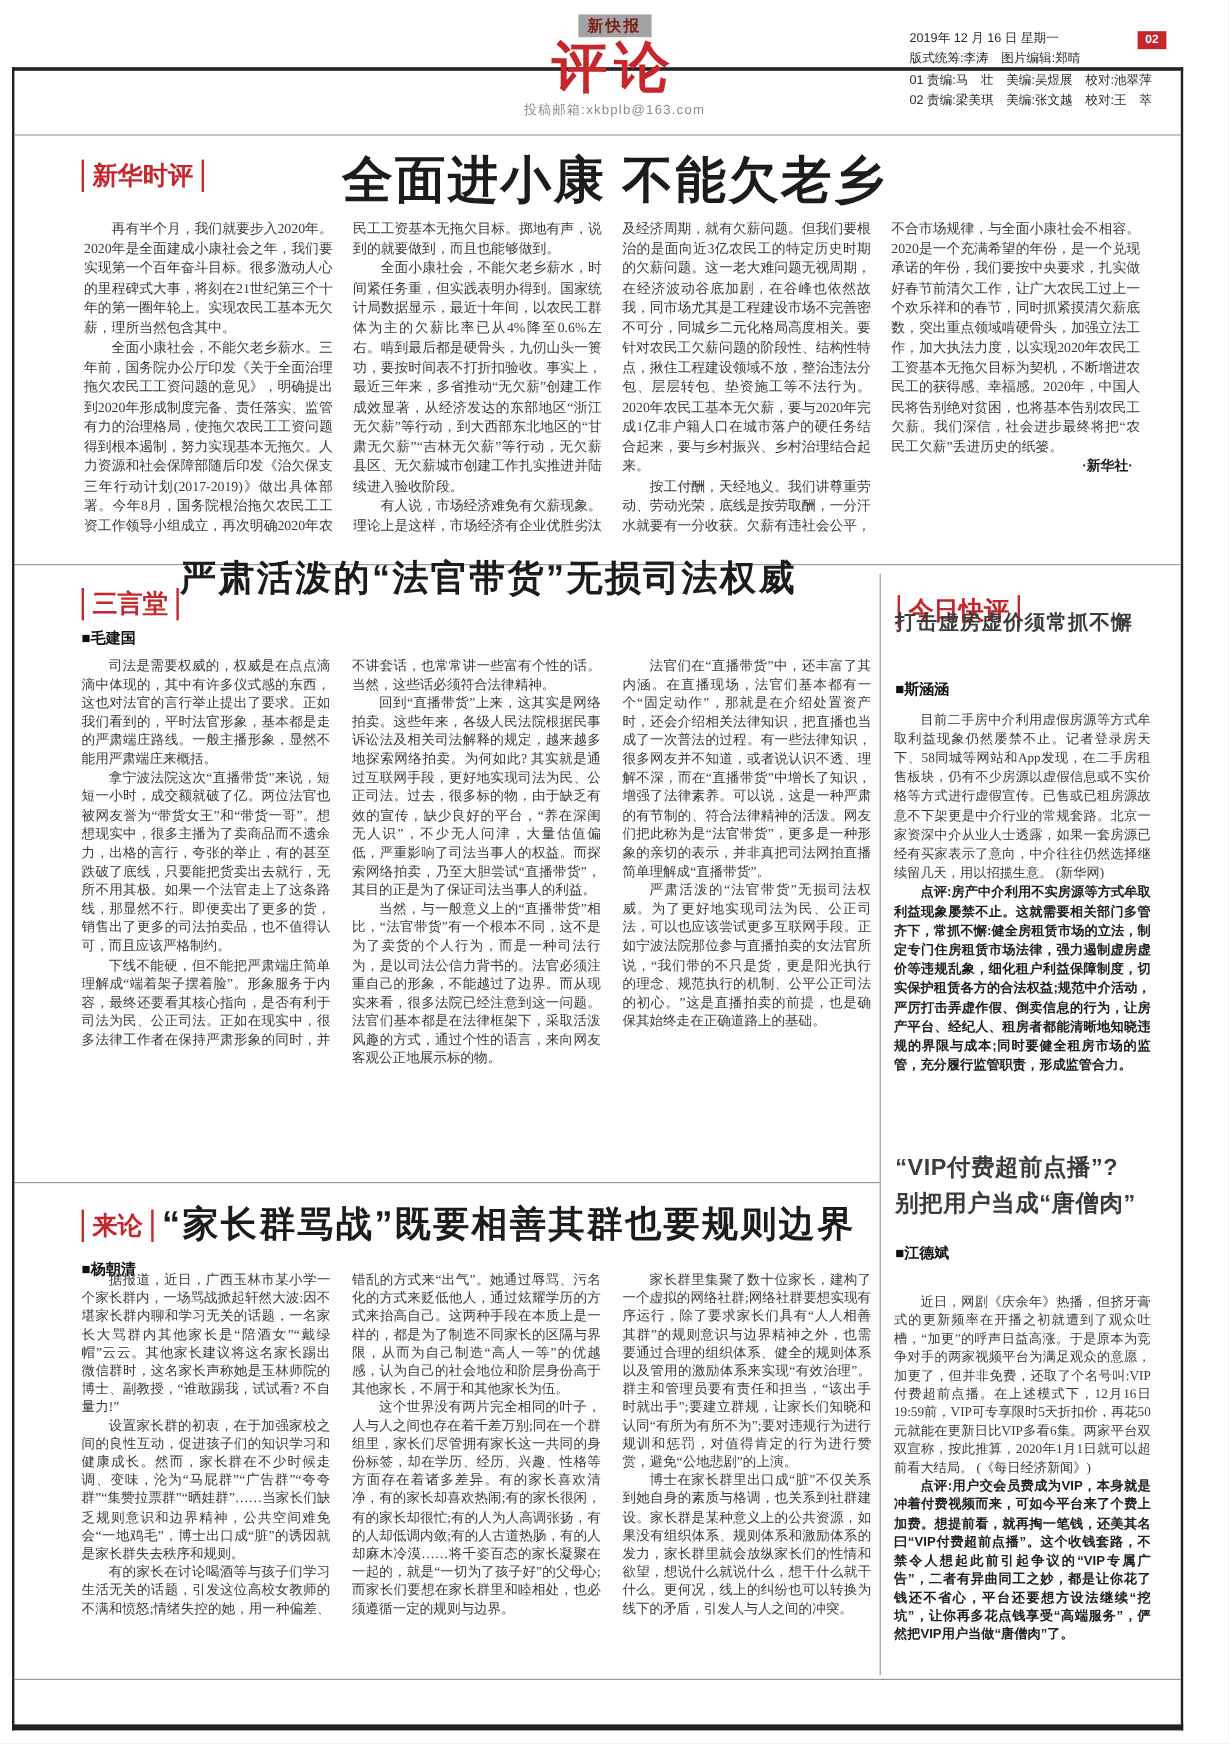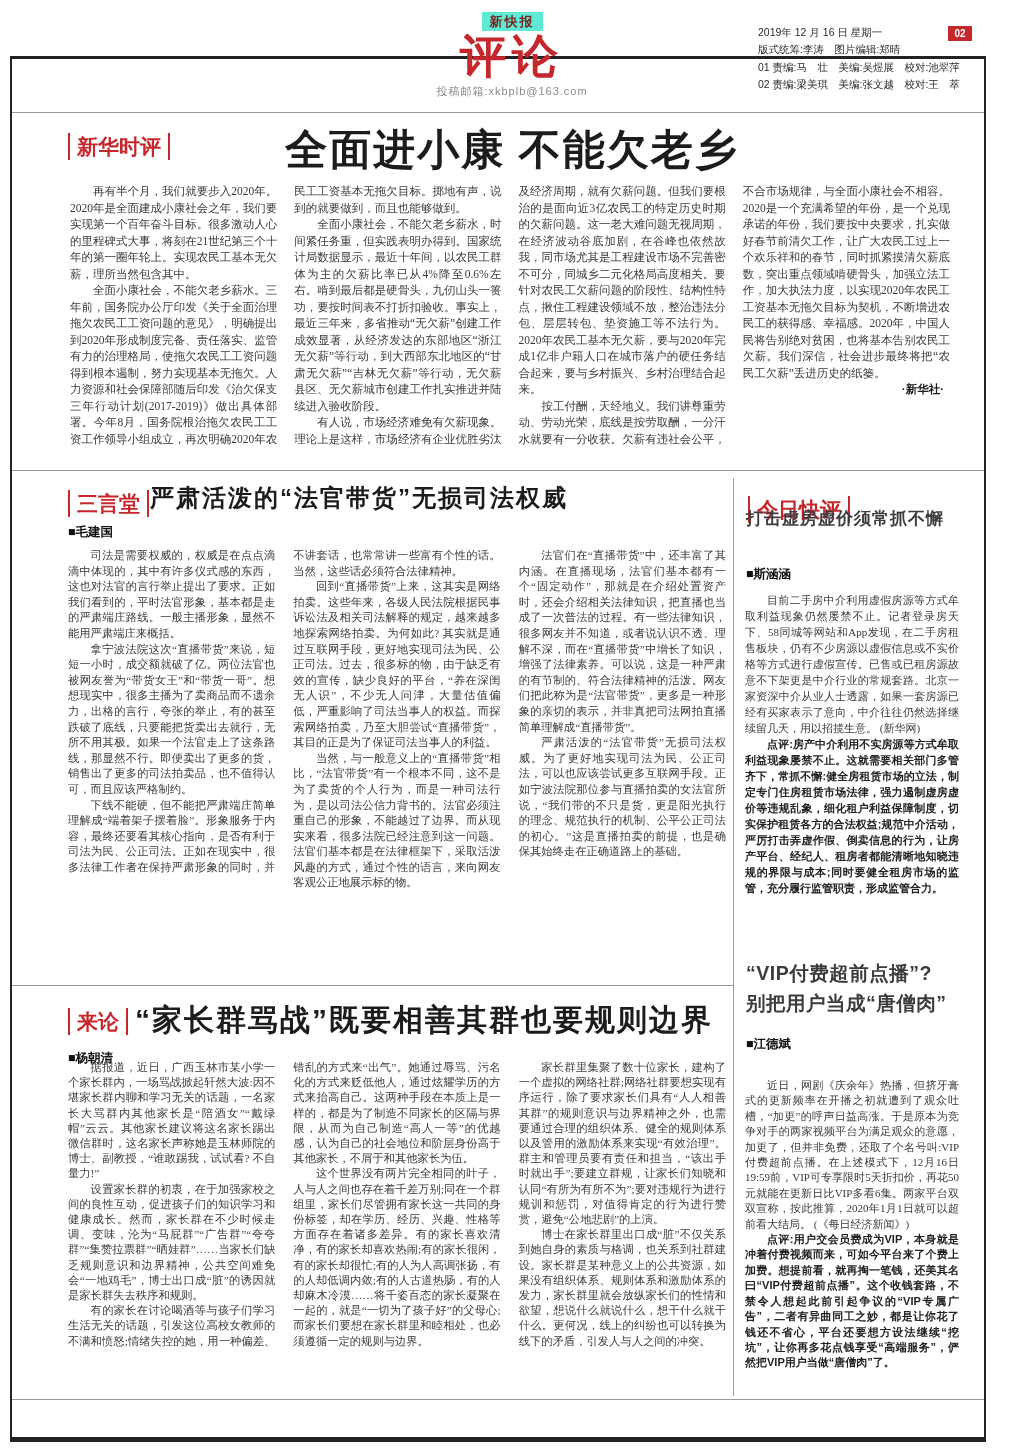--- a/index.html
+++ b/index.html
@@ -2,21 +2,21 @@
 <html><head>
 <meta charset="utf-8">
 <style>
   html,body{margin:0;padding:0;background:#e9e7e2;}
   .page{position:relative;width:1024px;height:1453px;margin:0 auto;background:#ffffff;
         font-family:"Liberation Sans",sans-serif;color:#2b2b2b;overflow:hidden;}
   .rule{position:absolute;background:#222;}
   .thin-rule{position:absolute;background:#9a9a9a;}
   
   .masthead{position:absolute;left:0;top:12px;width:100%;text-align:center;}
-  .logo-box{display:inline-block;background:#5eead4;color:#7a1f1a;font-weight:bold;
+  .logo-box{display:inline-block;background:#a3a3a3;color:#7a1f1a;font-weight:bold;
             font-size:13px;padding:3px 8px;letter-spacing:2px;line-height:1;}
   .page-title{font-family:"Liberation Serif",serif;font-weight:bold;color:#c5272d;
               font-size:46px;line-height:1.05;margin-top:2px;letter-spacing:6px;}
   .email-line{font-size:11px;color:#8a8a8a;margin-top:3px;letter-spacing:1px;}
   .credits{position:absolute;left:758px;top:24px;width:190px;font-size:10.5px;
            line-height:1.65;color:#2b2b2b;white-space:nowrap;}
   .badge{position:absolute;left:948px;top:26px;width:24px;height:15px;background:#c5272d;
          color:#fff;font-size:10px;font-weight:bold;text-align:center;line-height:15px;}
   
   .tag{display:inline-block;color:#c5272d;font-weight:bold;font-size:21px;
@@ -86,21 +86,21 @@
     <p>全面小康社会，不能欠老乡薪水。三年前，国务院办公厅印发《关于全面治理拖欠农民工工资问题的意见》，明确提出到2020年形成制度完备、责任落实、监管有力的治理格局，使拖欠农民工工资问题得到根本遏制，努力实现基本无拖欠。人力资源和社会保障部随后印发《治欠保支三年行动计划(2017-2019)》做出具体部署。今年8月，国务院根治拖欠农民工工资工作领导小组成立，再次明确2020年农民工工资基本无拖欠目标。掷地有声，说到的就要做到，而且也能够做到。</p>
     <p>全面小康社会，不能欠老乡薪水，时间紧任务重，但实践表明办得到。国家统计局数据显示，最近十年间，以农民工群体为主的欠薪比率已从4%降至0.6%左右。啃到最后都是硬骨头，九仞山头一篑功，要按时间表不打折扣验收。事实上，最近三年来，多省推动“无欠薪”创建工作成效显著，从经济发达的东部地区“浙江无欠薪”等行动，到大西部东北地区的“甘肃无欠薪”“吉林无欠薪”等行动，无欠薪县区、无欠薪城市创建工作扎实推进并陆续进入验收阶段。</p>
     <p>有人说，市场经济难免有欠薪现象。理论上是这样，市场经济有企业优胜劣汰及经济周期，就有欠薪问题。但我们要根治的是面向近3亿农民工的特定历史时期的欠薪问题。这一老大难问题无视周期，在经济波动谷底加剧，在谷峰也依然故我，同市场尤其是工程建设市场不完善密不可分，同城乡二元化格局高度相关。要针对农民工欠薪问题的阶段性、结构性特点，揪住工程建设领域不放，整治违法分包、层层转包、垫资施工等不法行为。2020年农民工基本无欠薪，要与2020年完成1亿非户籍人口在城市落户的硬任务结合起来，要与乡村振兴、乡村治理结合起来。</p>
     <p>按工付酬，天经地义。我们讲尊重劳动、劳动光荣，底线是按劳取酬，一分汗水就要有一分收获。欠薪有违社会公平，不合市场规律，与全面小康社会不相容。2020是一个充满希望的年份，是一个兑现承诺的年份，我们要按中央要求，扎实做好春节前清欠工作，让广大农民工过上一个欢乐祥和的春节，同时抓紧摸清欠薪底数，突出重点领域啃硬骨头，加强立法工作，加大执法力度，以实现2020年农民工工资基本无拖欠目标为契机，不断增进农民工的获得感、幸福感。2020年，中国人民将告别绝对贫困，也将基本告别农民工欠薪。我们深信，社会进步最终将把“农民工欠薪”丢进历史的纸篓。</p>
     <p class="signoff">·新华社·</p>
   </div>
 
   <div style="position:absolute;left:68px;top:490px;">
     <span class="tag">三言堂</span>
   </div>
-  <div class="headline" style="position:absolute;left:150px;top:482px;font-size:24px;">严肃活泼的“法官带货”无损司法权威</div>
+  <div class="headline" style="position:absolute;left:150px;top:462px;font-size:30px;">严肃活泼的“法官带货”无损司法权威</div>
   <div class="byline" style="left:68px;top:524px;">■毛建国</div>
   <div class="body-text cols3 sanyantang-body">
     <p>司法是需要权威的，权威是在点点滴滴中体现的，其中有许多仪式感的东西，这也对法官的言行举止提出了要求。正如我们看到的，平时法官形象，基本都是走的严肃端庄路线。一般主播形象，显然不能用严肃端庄来概括。</p>
     <p>拿宁波法院这次“直播带货”来说，短短一小时，成交额就破了亿。两位法官也被网友誉为“带货女王”和“带货一哥”。想想现实中，很多主播为了卖商品而不遗余力，出格的言行，夸张的举止，有的甚至跌破了底线，只要能把货卖出去就行，无所不用其极。如果一个法官走上了这条路线，那显然不行。即便卖出了更多的货，销售出了更多的司法拍卖品，也不值得认可，而且应该严格制约。</p>
     <p>下线不能硬，但不能把严肃端庄简单理解成“端着架子摆着脸”。形象服务于内容，最终还要看其核心指向，是否有利于司法为民、公正司法。正如在现实中，很多法律工作者在保持严肃形象的同时，并不讲套话，也常常讲一些富有个性的话。当然，这些话必须符合法律精神。</p>
     <p>回到“直播带货”上来，这其实是网络拍卖。这些年来，各级人民法院根据民事诉讼法及相关司法解释的规定，越来越多地探索网络拍卖。为何如此? 其实就是通过互联网手段，更好地实现司法为民、公正司法。过去，很多标的物，由于缺乏有效的宣传，缺少良好的平台，“养在深闺无人识”，不少无人问津，大量估值偏低，严重影响了司法当事人的权益。而探索网络拍卖，乃至大胆尝试“直播带货”，其目的正是为了保证司法当事人的利益。</p>
     <p>当然，与一般意义上的“直播带货”相比，“法官带货”有一个根本不同，这不是为了卖货的个人行为，而是一种司法行为，是以司法公信力背书的。法官必须注重自己的形象，不能越过了边界。而从现实来看，很多法院已经注意到这一问题。法官们基本都是在法律框架下，采取活泼风趣的方式，通过个性的语言，来向网友客观公正地展示标的物。</p>
     <p>法官们在“直播带货”中，还丰富了其内涵。在直播现场，法官们基本都有一个“固定动作”，那就是在介绍处置资产时，还会介绍相关法律知识，把直播也当成了一次普法的过程。有一些法律知识，很多网友并不知道，或者说认识不透、理解不深，而在“直播带货”中增长了知识，增强了法律素养。可以说，这是一种严肃的有节制的、符合法律精神的活泼。网友们把此称为是“法官带货”，更多是一种形象的亲切的表示，并非真把司法网拍直播简单理解成“直播带货”。</p>
     <p>严肃活泼的“法官带货”无损司法权威。为了更好地实现司法为民、公正司法，可以也应该尝试更多互联网手段。正如宁波法院那位参与直播拍卖的女法官所说，“我们带的不只是货，更是阳光执行的理念、规范执行的机制、公平公正司法的初心。”这是直播拍卖的前提，也是确保其始终走在正确道路上的基础。</p>
   </div>

